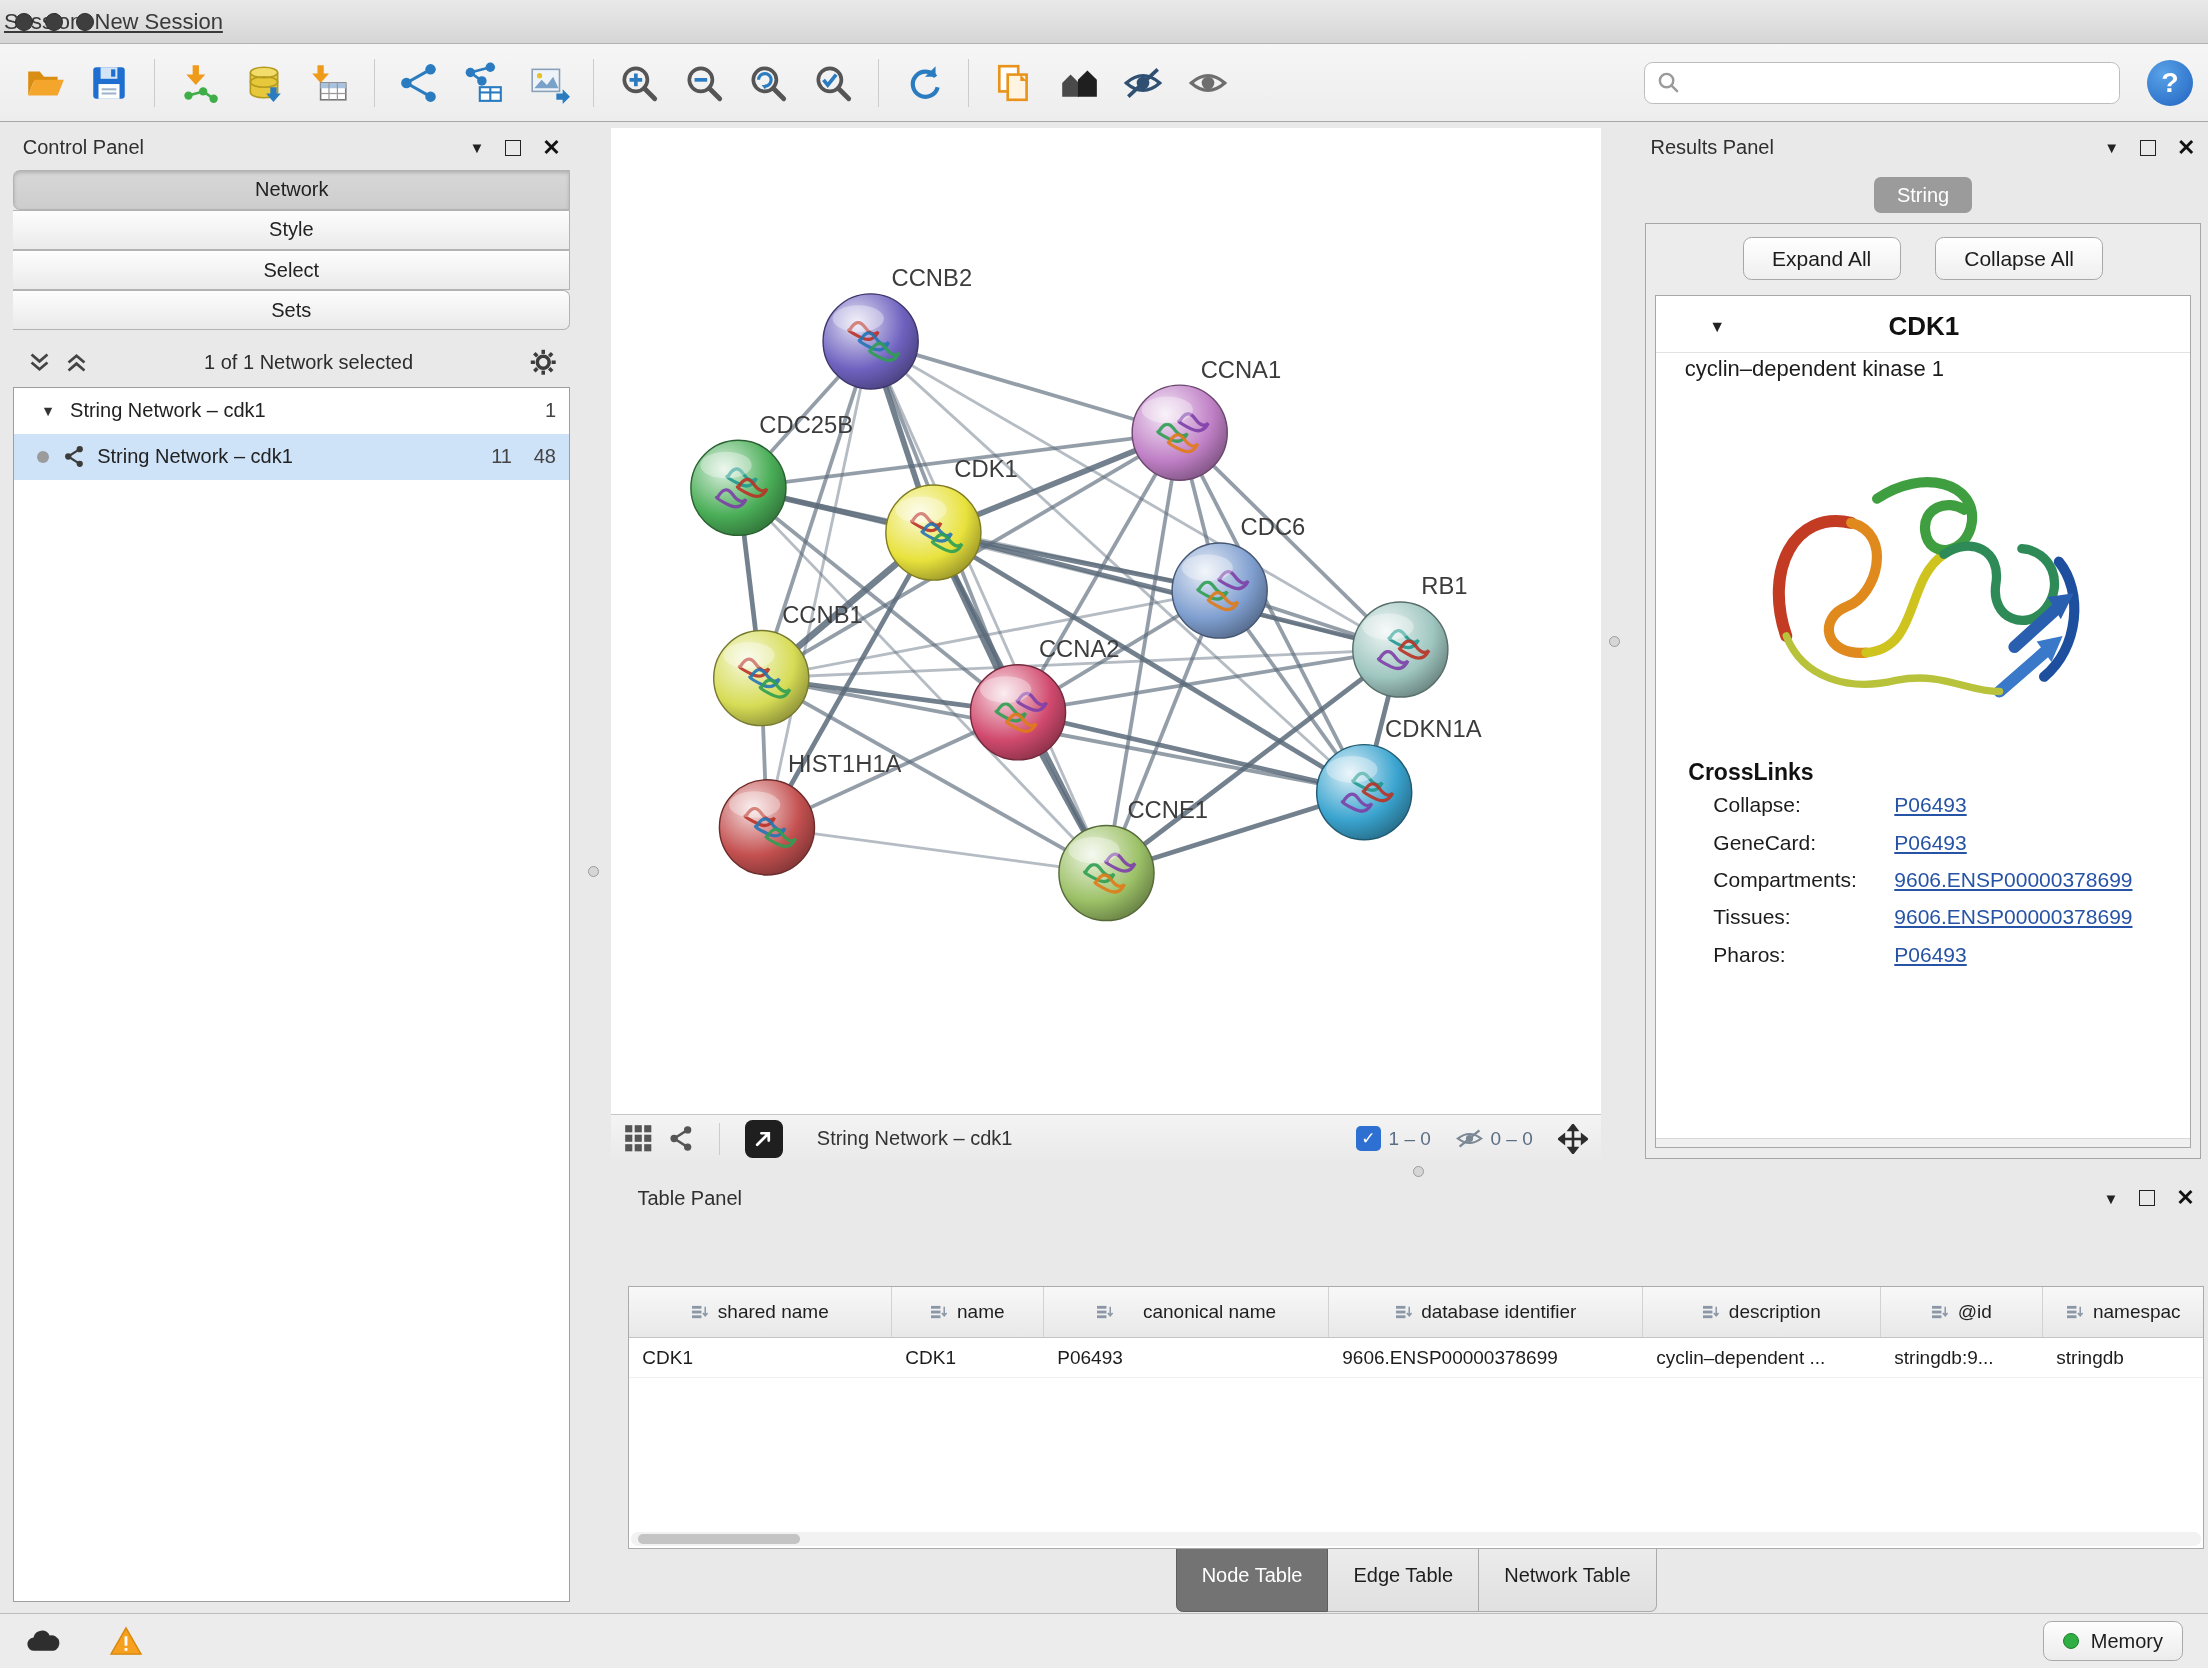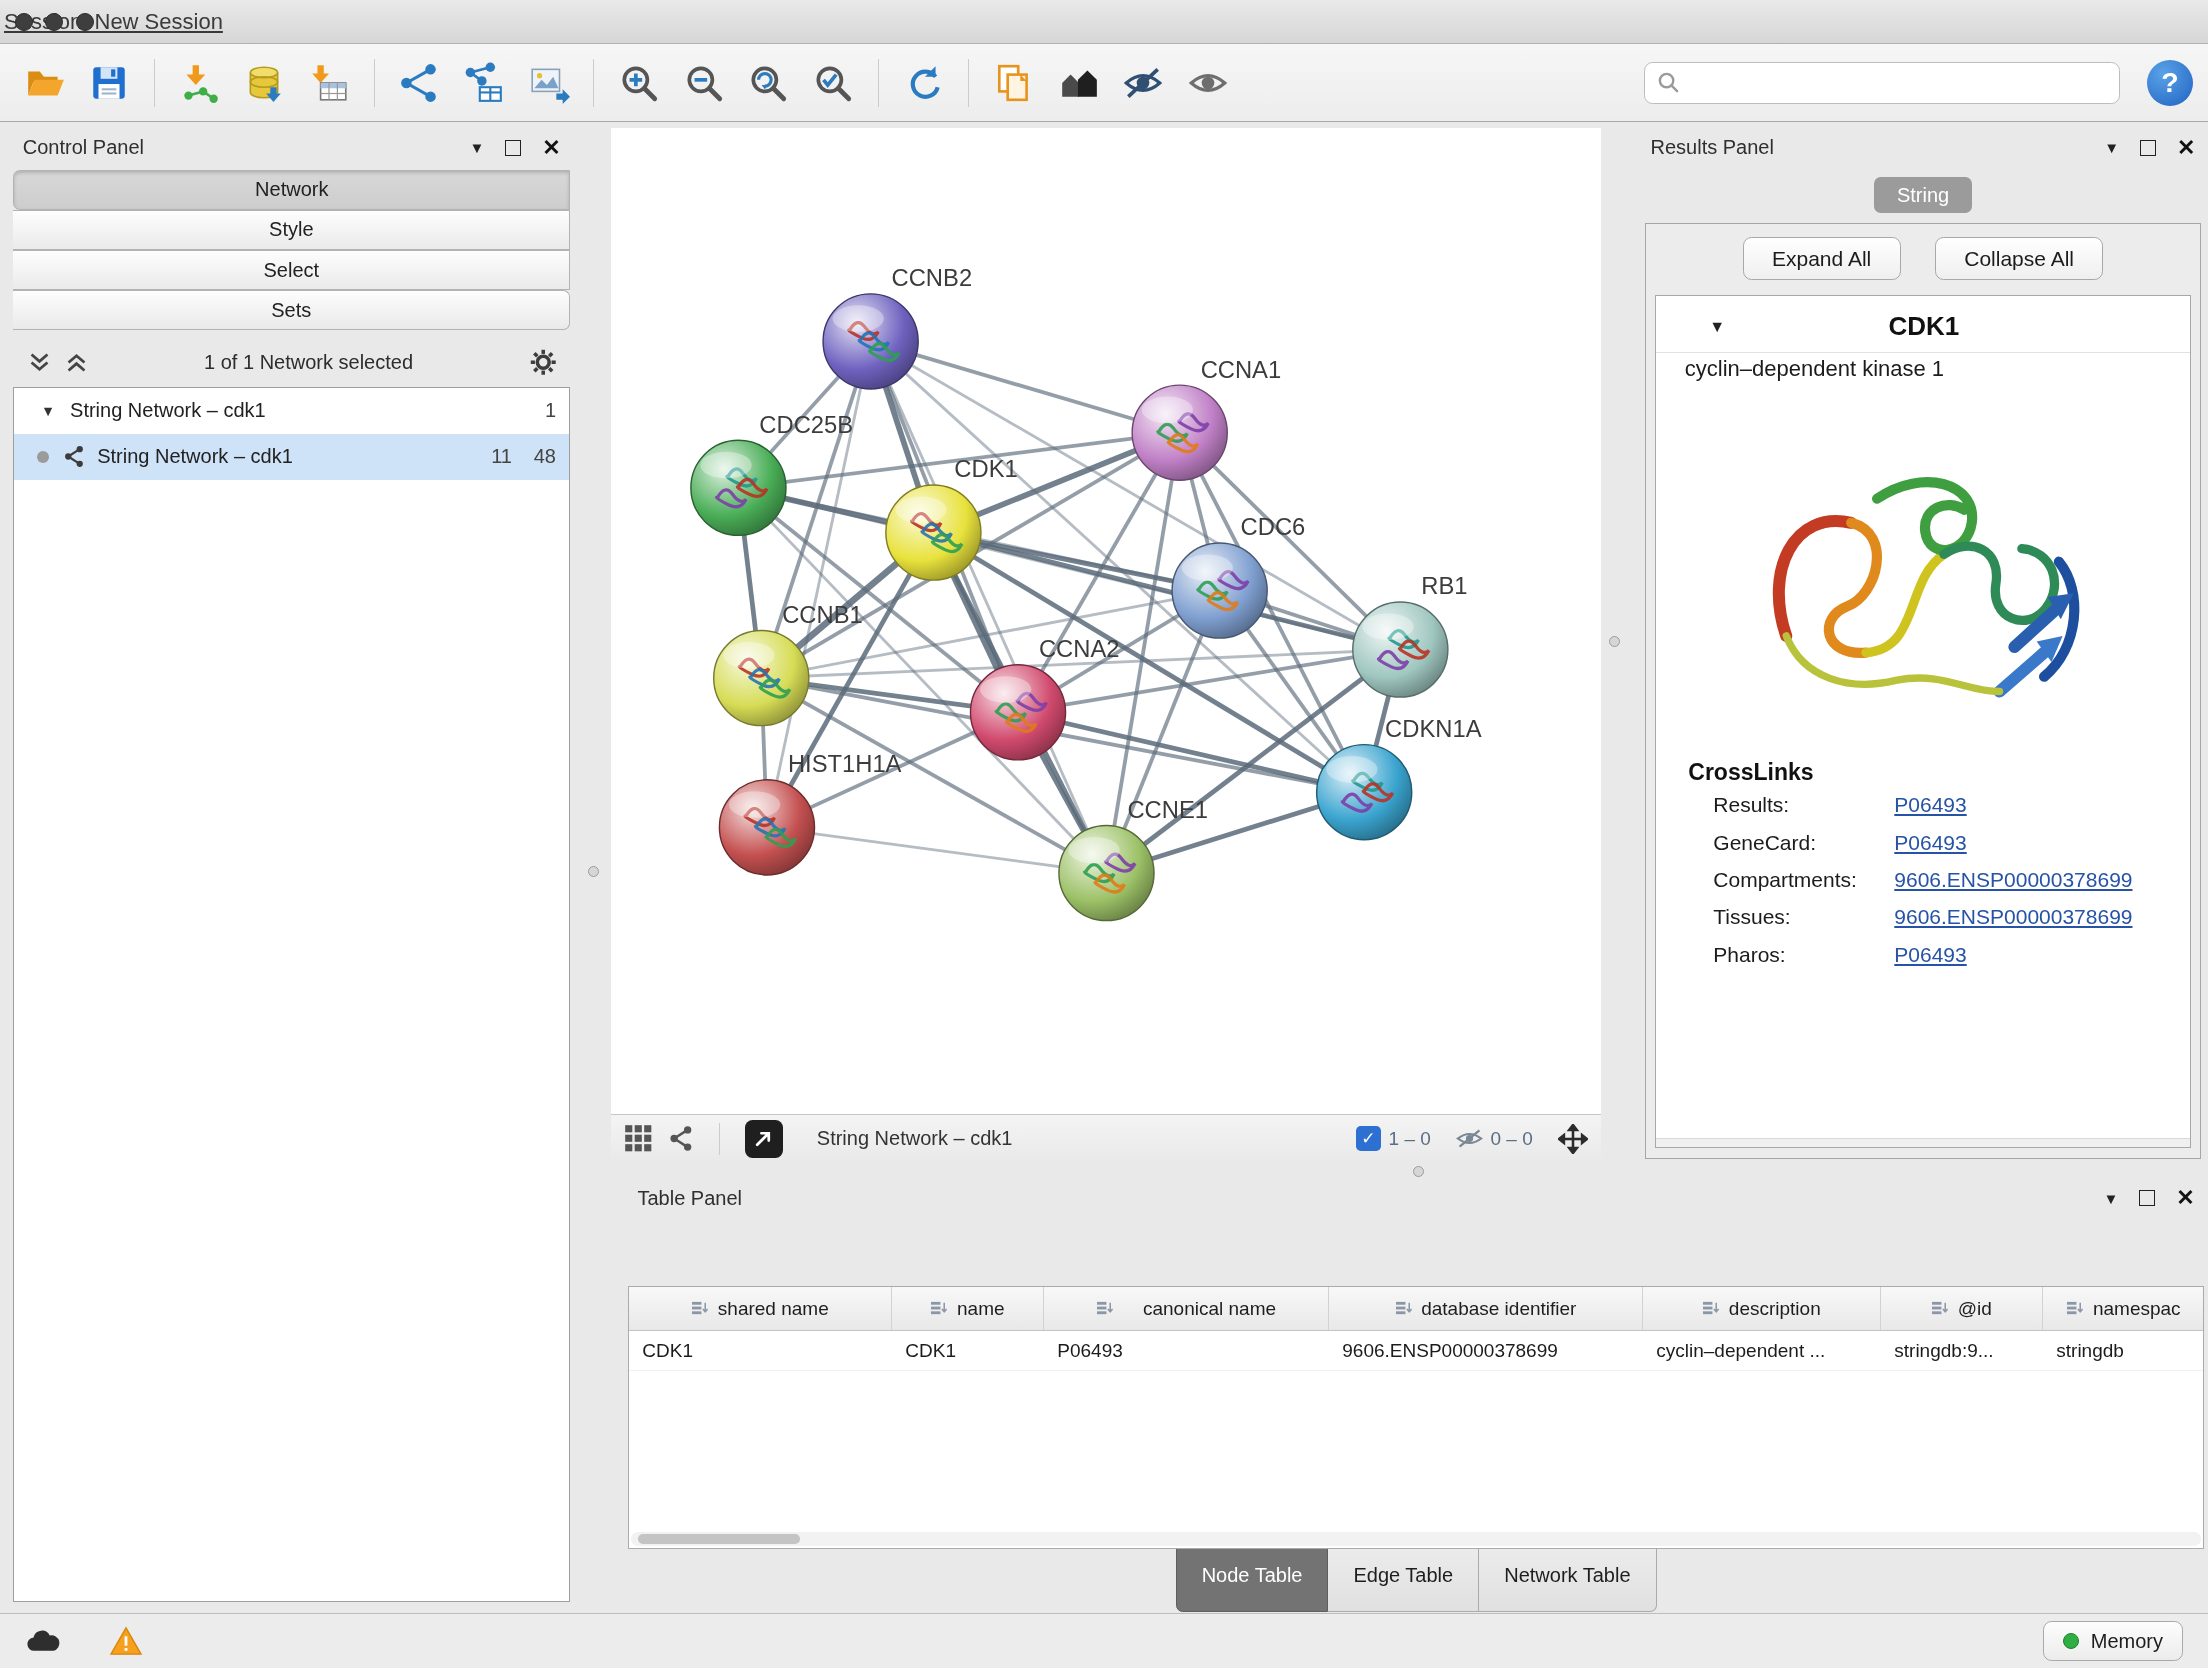--- a/index.html
+++ b/index.html
@@ -86,21 +86,21 @@
   .cl-row { display:flex; padding:6.7px 0 6.7px 57px; font-size:21px;}
   .cl-label { width:181px; color:#1c1c1c;}
   .cl-value a, .cl-value { color:#2653a6; text-decoration:underline;}
   .gene-scroll { height:9.5px; background:#f0f0f0; border-top:1px solid #d8d8d8; margin-top:auto;}
 
   
   .table-panel { position:absolute; left:628px; top:1056px; right:3.8px; bottom:11.4px; display:flex; flex-direction:column;}
   .tp-toolbar { height:68px; display:flex; align-items:center; gap:61px; padding-left:25px;flex-direction:column;}
   .fx { font-family:"DejaVu Serif", serif; font-style:italic; font-size:28.5px; color:#9a9a9a;}
   .table-box { flex:1; background:#ffffff; border:1px solid #ababab; position:relative; overflow:hidden;}
-  .t-header { display:flex; height:44px; background:linear-gradient(#f8f8f8,#e8e8e8); border-bottom:1px solid #c3c3c3;}
+  .t-header { display:flex; height:51px; background:linear-gradient(#f8f8f8,#e8e8e8); border-bottom:1px solid #c3c3c3;}
   .th { display:flex; align-items:center; justify-content:center; gap:7.6px; font-size:19px; color:#1e1e1e;
     border-right:1px solid #d2d2d2; overflow:hidden; white-space:nowrap; flex:0 0 auto;}
   .t-row { display:flex; height:40px; border-bottom:1px solid #f0f0f0;}
   .td { display:flex; align-items:center; padding-left:13.3px; font-size:19px; color:#1c1c1c;
     overflow:hidden; white-space:nowrap; flex:0 0 auto;}
   .hscroll { position:absolute; left:1.9px; right:1.9px; bottom:1.9px; height:13.3px; background:#f2f2f2; border-radius:6.7px;}
   .hthumb { position:absolute; left:7.6px; top:1.9px; width:162px; height:9.5px; background:#c4c4c4; border-radius:4.8px;}
   .t-tabs { height:53px; display:flex; align-items:center; justify-content:center;}
   .ttab { font-size:20px; padding:24px 25px; background:linear-gradient(#ededed,#e0e0e0); border:1px solid #ababab;
     border-left:none; color:#1e1e1e;}
@@ -642,21 +642,21 @@
               <path d="M282 300 L 330 258" stroke="#3a78c9" stroke-width="13"></path>
               <path d="M346 160 C 372 192 368 252 330 284" stroke="#1d4f9e" stroke-width="11"></path>
               <path d="M52 240 C 70 286 120 300 170 288 C 220 278 246 300 282 300" stroke="#b8c23a" stroke-width="8"></path>
             </g>
             <polygon points="334,198 362,194 348,222" fill="#2a5fb0"></polygon>
             <polygon points="322,246 350,240 338,268" fill="#3a78c9"></polygon>
           </svg>
           <div class="crosslinks-title">CrossLinks</div>
           <div id="crosslinks-rows">
               <div class="cl-row">
-                <span class="cl-label">Results:</span>
+                <span class="cl-label">Collapse:</span>
                 <a class="cl-value" href="#">P06493</a>
               </div>
               <div class="cl-row">
                 <span class="cl-label">GeneCard:</span>
                 <a class="cl-value" href="#">P06493</a>
               </div>
               <div class="cl-row">
                 <span class="cl-label">Compartments:</span>
                 <a class="cl-value" href="#">9606.ENSP00000378699</a>
               </div>

